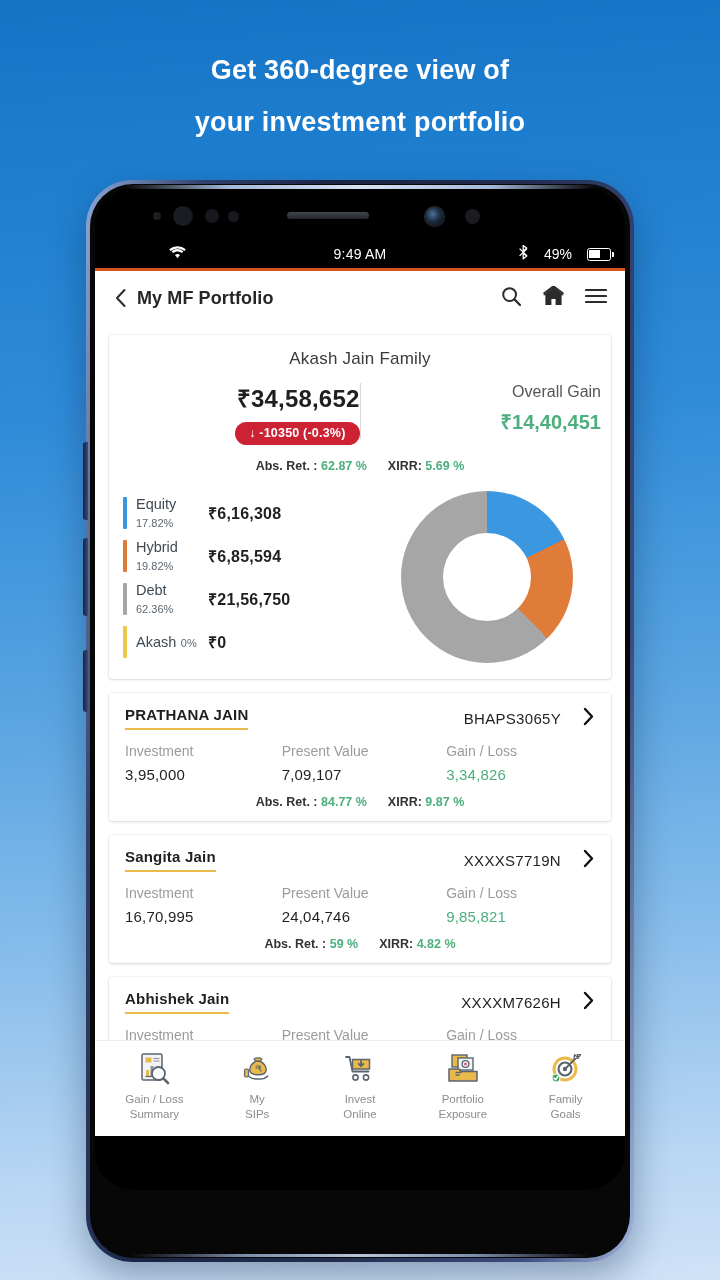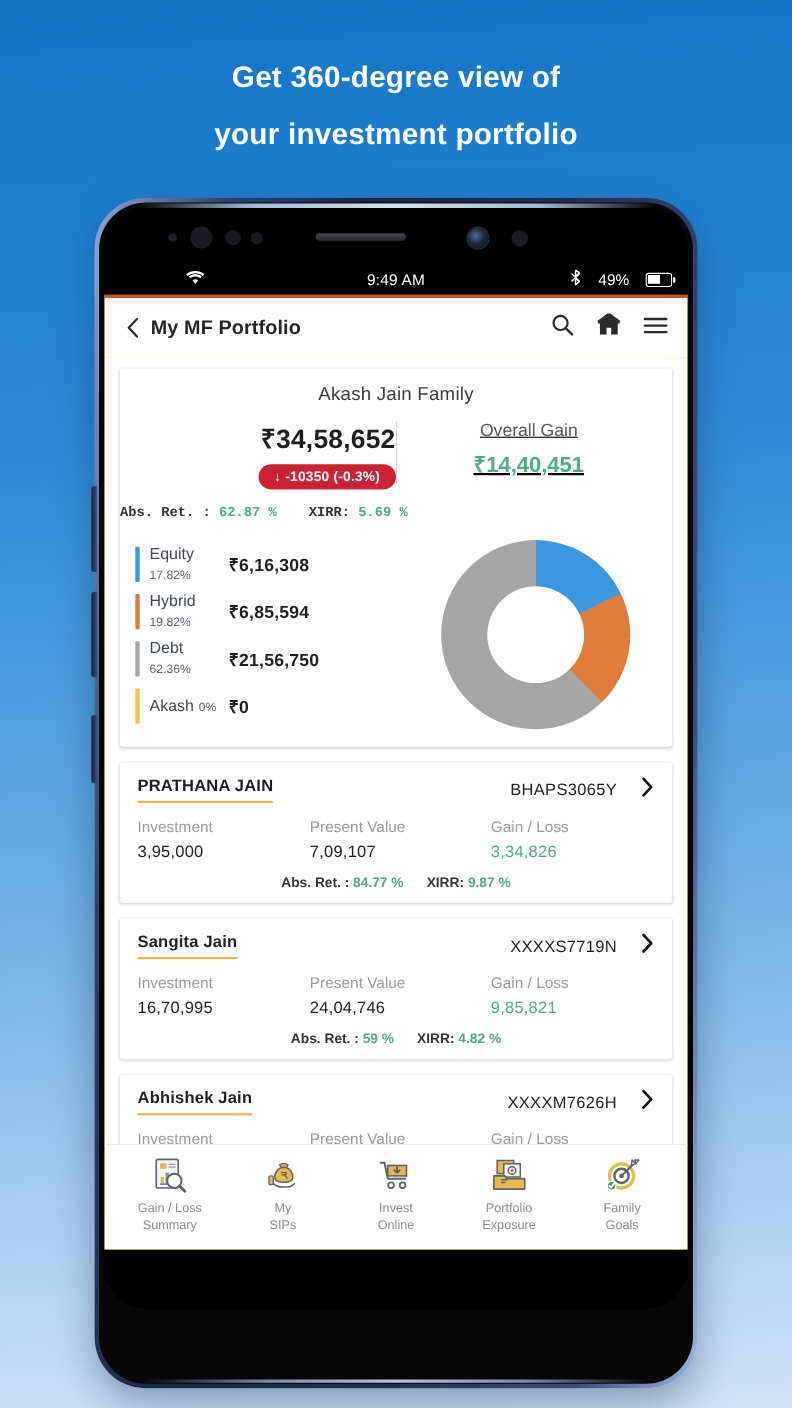--- a/index.html
+++ b/index.html
@@ -98,21 +98,21 @@
     position: relative; display: inline-block;
   }
   .batt::after {
     content:""; position:absolute; right:-4px; top:3.5px; width:2.5px; height:5px;
     background:#fff; border-radius:0 1px 1px 0;
   }
   .batt i { position:absolute; left:1.2px; top:1.2px; bottom:1.2px; width:11px; background:#fff; display:block; }
 
   
   .screen {
-    width: 100%; height: 868px; background: #fde047;
+    width: 100%; height: 868px; background: #ef4444;
     position: relative; overflow: hidden;
   }
   .accent-line { height: 3px; background: #d4531e; width: 100%; }
 
   
   .appbar {
     height: 54px; display: flex; align-items: center;
     padding: 0 18px 0 14px; background: #fff;
   }
   .back-chev {
@@ -134,32 +134,32 @@
   }
 
   
   .fam-title {
     text-align: center; font-size: 17px; color: #3a3a3a;
     padding: 14px 0 10px; letter-spacing: .2px;
   }
   .sum-row { display: flex; align-items: flex-start; padding: 0 10px; }
   .sum-left { flex: 1; text-align: right; padding-top: 2px; }
   .sum-div { width: 1px; background: #d8d8d8; height: 56px; margin-top: 4px; }
-  .sum-right { flex: 1; text-align: center; padding-top: 4px; text-decoration: underline; }
+  .sum-right { flex: 1; text-align: right; padding-top: 4px; }
   .total-val { font-size: 24px; font-weight: bold; color: #1f1f1f; letter-spacing: .2px; }
   .change-pill {
     display: inline-block; margin-top: 8px; padding: 4px 14px 5px;
     border-radius: 14px; background: #cc2233; color: #fff;
     font-size: 12.5px; font-weight: bold; letter-spacing: .2px;
   }
   .gain-label { font-size: 16px; color: #555; }
   .gain-val { font-size: 20px; font-weight: bold; color: #4caf7d; margin-top: 7px; }
   .ret-row {
-    font-size: 12.5px; color: #333;
-    padding: 14px 0 12px; font-weight: bold; font-family: Liberation Mono, monospace;
+    text-align: center; font-size: 12.5px; color: #333;
+    padding: 14px 0 12px; font-weight: bold;
   }
   .ret-row .k { color: #333; }
   .ret-row .v { color: #4caf7d; font-weight: bold; }
   .ret-row .sp { display: inline-block; width: 14px; }
 
   
   .alloc { display: flex; padding: 2px 10px 16px 14px; }
   .alloc-list { width: 250px; padding-top: 4px; }
   .alloc-item { display: flex; align-items: center; height: 43px; }
   .bar { width: 4px; height: 32px; border-radius: 1px; margin-right: 9px; flex: none; }

